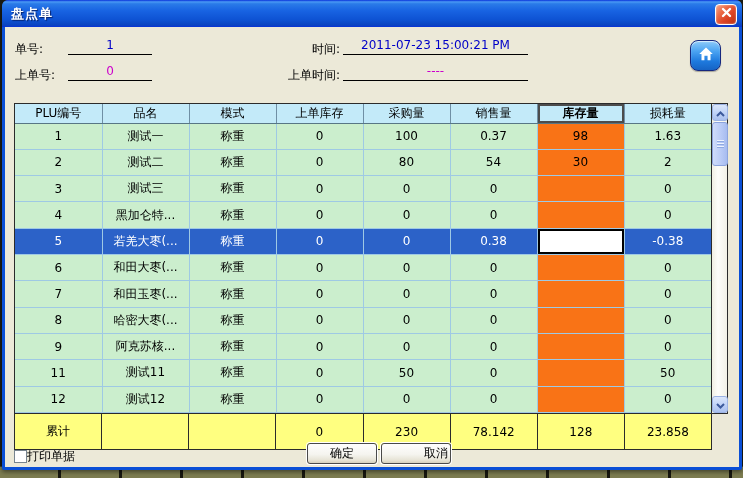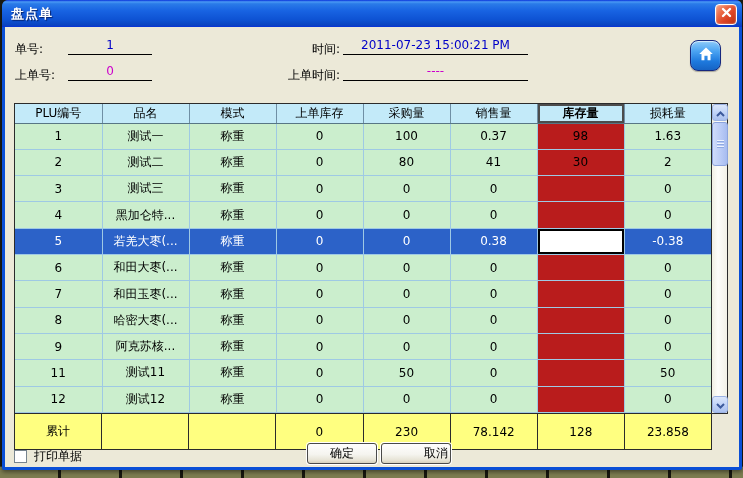--- a/index.html
+++ b/index.html
@@ -66,21 +66,21 @@
     overflow:hidden; white-space:nowrap;
   }
   table.grid th:last-child { border-right:none; }
   table.grid th.hl { font-weight:bold; box-shadow:inset 0 0 0 2px #4c4c4c; }
   table.grid td {
     height:24px; background:#cbeecd; text-align:center; font-size:12px;
     border-right:1px solid #9fc9e4; border-bottom:1px solid #9fc9e4;
     overflow:hidden; white-space:nowrap; cursor:default;
   }
   table.grid td:last-child { border-right:none; }
-  table.grid td.stock { background:#b91c1c; }
+  table.grid td.stock { background:#f97316; }
   table.grid tr.sel td { background:#2c62c8; color:#fff; }
   table.grid tr.sel td.editing { background:#fff; color:#000; box-shadow:inset 0 0 0 2px #000; }
   
   table.totals { border-collapse:collapse; table-layout:fixed; width:698px; margin-top:-1px; }
   table.totals col { width:87px; }
   table.totals td {
     height:36px; background:#ffff80; text-align:center; font-size:12px;
     border:1px solid #2b2b2b; overflow:hidden; white-space:nowrap;
   }
   
@@ -95,21 +95,21 @@
   .sthumb {
     position:absolute; left:0; top:18px; width:16px; height:44px; cursor:pointer;
     background:linear-gradient(90deg,#cfdcfb 0%,#bccdf7 50%,#a7bcf0 100%);
     border:1px solid #8ca4dd; border-radius:3px;
   }
   .sthumb:after {
     content:""; position:absolute; left:4px; top:17px; width:7px; height:9px;
     background:repeating-linear-gradient(180deg,#eef3fe 0 1px,#8ea9e2 1px 2px,transparent 2px 3px);
   }
   
-  .chk-row { position:absolute; left:9px; top:421px; display:flex; align-items:center; gap:7px; }
+  .chk-row { position:absolute; left:9px; top:421px; display:flex; align-items:center; }
   .chk {
     width:13px; height:13px; background:#fff; border:1px solid #77848e; cursor:pointer;
     appearance:none; -webkit-appearance:none;
   }
   .xp-btn {
     position:absolute; top:416px; width:70px; height:21px; font-size:12px; cursor:pointer;
     font-family:"DejaVu Sans", sans-serif;
     border:1px solid #4a4a4a; border-radius:3px;
     background:linear-gradient(180deg,#fefefe 0%,#f5f4ef 55%,#e6e3d5 85%,#d4d0bd 100%);
     box-shadow:0 0 0 1px #fff;
@@ -190,21 +190,21 @@
                 <td>0.37</td>
                 <td class="stock">98</td>
                 <td>1.63</td>
               </tr>
               <tr>
                 <td>2</td>
                 <td>测试二</td>
                 <td>称重</td>
                 <td>0</td>
                 <td>80</td>
-                <td>41</td>
+                <td>54</td>
                 <td class="stock">30</td>
                 <td>2</td>
               </tr>
               <tr>
                 <td>3</td>
                 <td>测试三</td>
                 <td>称重</td>
                 <td>0</td>
                 <td>0</td>
                 <td>0</td>

